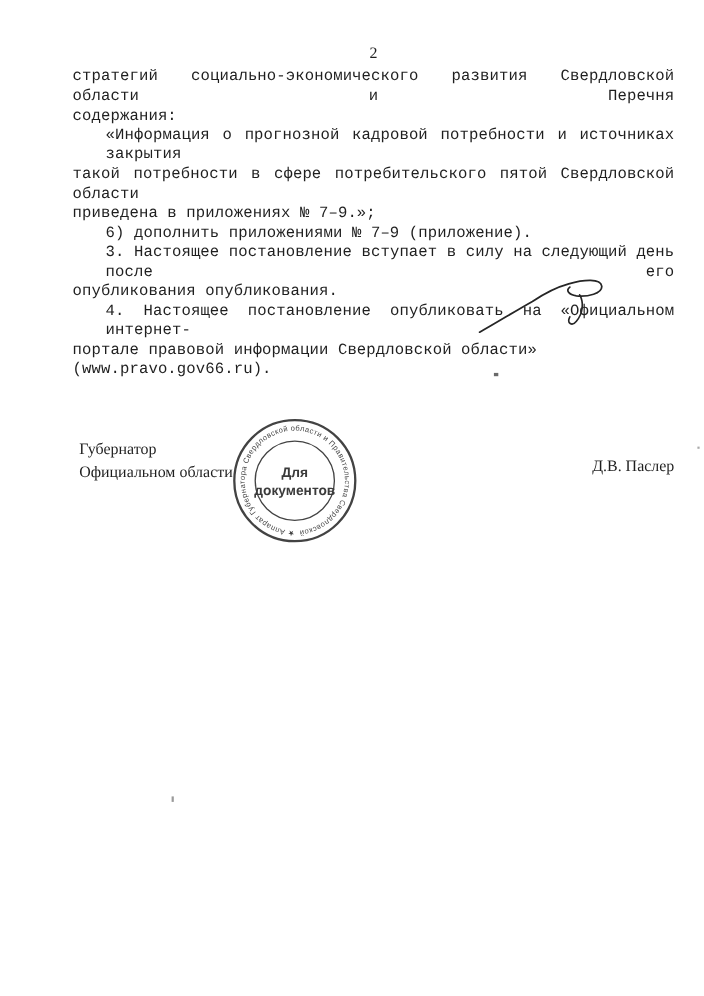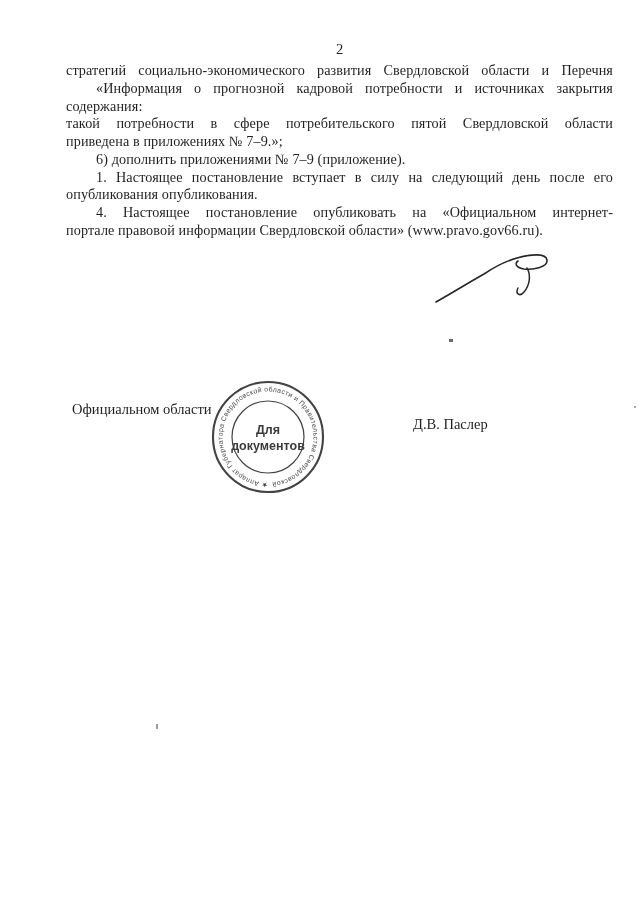--- a/index.html
+++ b/index.html
@@ -23,33 +23,35 @@
   .doc-text {
     position: absolute;
     top: 62px; left: 66px; width: 547px;
     font-size: 14.2px;
     letter-spacing: 0.1px;
   }
   .bline {
     line-height: 17.75px;
     min-height: 17.75px;
     white-space: normal;
+    font-family: Liberation Mono, monospace;
   }
   .j { text-align: justify; text-align-last: justify; }
   .ind { padding-left: 30px; }
 
   .sig-block-left {
     position: absolute;
     top: 399px; left: 72px;
     font-size: 14.5px;
     line-height: 20.5px;
   }
   .sig-name {
     position: absolute;
     top: 416px; left: 413px; width: 200px;
+    text-align: right;
     font-size: 14.5px;
   }
 
   .stamp {
     position: absolute;
     left: 208px; top: 377px;
     width: 120px; height: 120px;
     opacity: 0.9;
   }
   .stamp svg { display: block; }
@@ -81,37 +83,38 @@
 </style>
 </head>
 <body>
 
 <div class="page">
 
   <div class="page-number">2</div>
 
   <div class="doc-text">
     <div class="bline j">стратегий социально-экономического развития Свердловской области и Перечня</div>
+    <div class="bline">содержания:</div>
     <div class="bline j ind">«Информация о прогнозной кадровой потребности и источниках закрытия</div>
-    <div class="bline">содержания:</div>
     <div class="bline j">такой потребности в сфере потребительского пятой Свердловской области</div>
     <div class="bline">приведена в приложениях № 7–9.»;</div>
     <div class="bline ind">6) дополнить приложениями № 7–9 (приложение).</div>
-    <div class="bline j ind">1. Настоящее постановление вступает в силу на следующий день после его</div>
+    <div class="bline j ind">3. Настоящее постановление вступает в силу на следующий день после его</div>
     <div class="bline">опубликования опубликования.</div>
     <div class="bline j ind">4. Настоящее постановление опубликовать на «Официальном интернет-</div>
     <div class="bline">портале правовой информации Свердловской области» (www.pravo.gov66.ru).</div>
   </div>
 
   <svg class="pen-stroke" viewBox="0 0 200 70" xmlns="http://www.w3.org/2000/svg">
     <path d="M 16 57 C 32 48, 48 38, 64 29 C 76 21, 86 16, 97 13 C 111 9, 126 8, 127 15 C 128 22, 114 25, 104 24 C 97 23, 94 19, 98 16" fill="none" stroke="#262626" stroke-width="1.6" stroke-linecap="round"></path>
     <path d="M 107 23 C 111 30, 110 40, 104 47 C 100 52, 95 49, 98 43" fill="none" stroke="#262626" stroke-width="1.5" stroke-linecap="round"></path>
   </svg>
 
   <div class="sig-block-left">
+    <div>Губернатор</div>
     <div>Официальном области</div>
   </div>
 
   <div class="sig-name">Д.В. Паслер</div>
 
   <div class="stamp">
     <svg viewBox="0 0 120 120" width="120" height="120" xmlns="http://www.w3.org/2000/svg">
       <circle cx="60" cy="60" r="55" fill="none" stroke="#2f2f2f" stroke-width="2.1"></circle>
       <circle cx="60" cy="60" r="36" fill="none" stroke="#2f2f2f" stroke-width="1.2"></circle>
       <defs>

